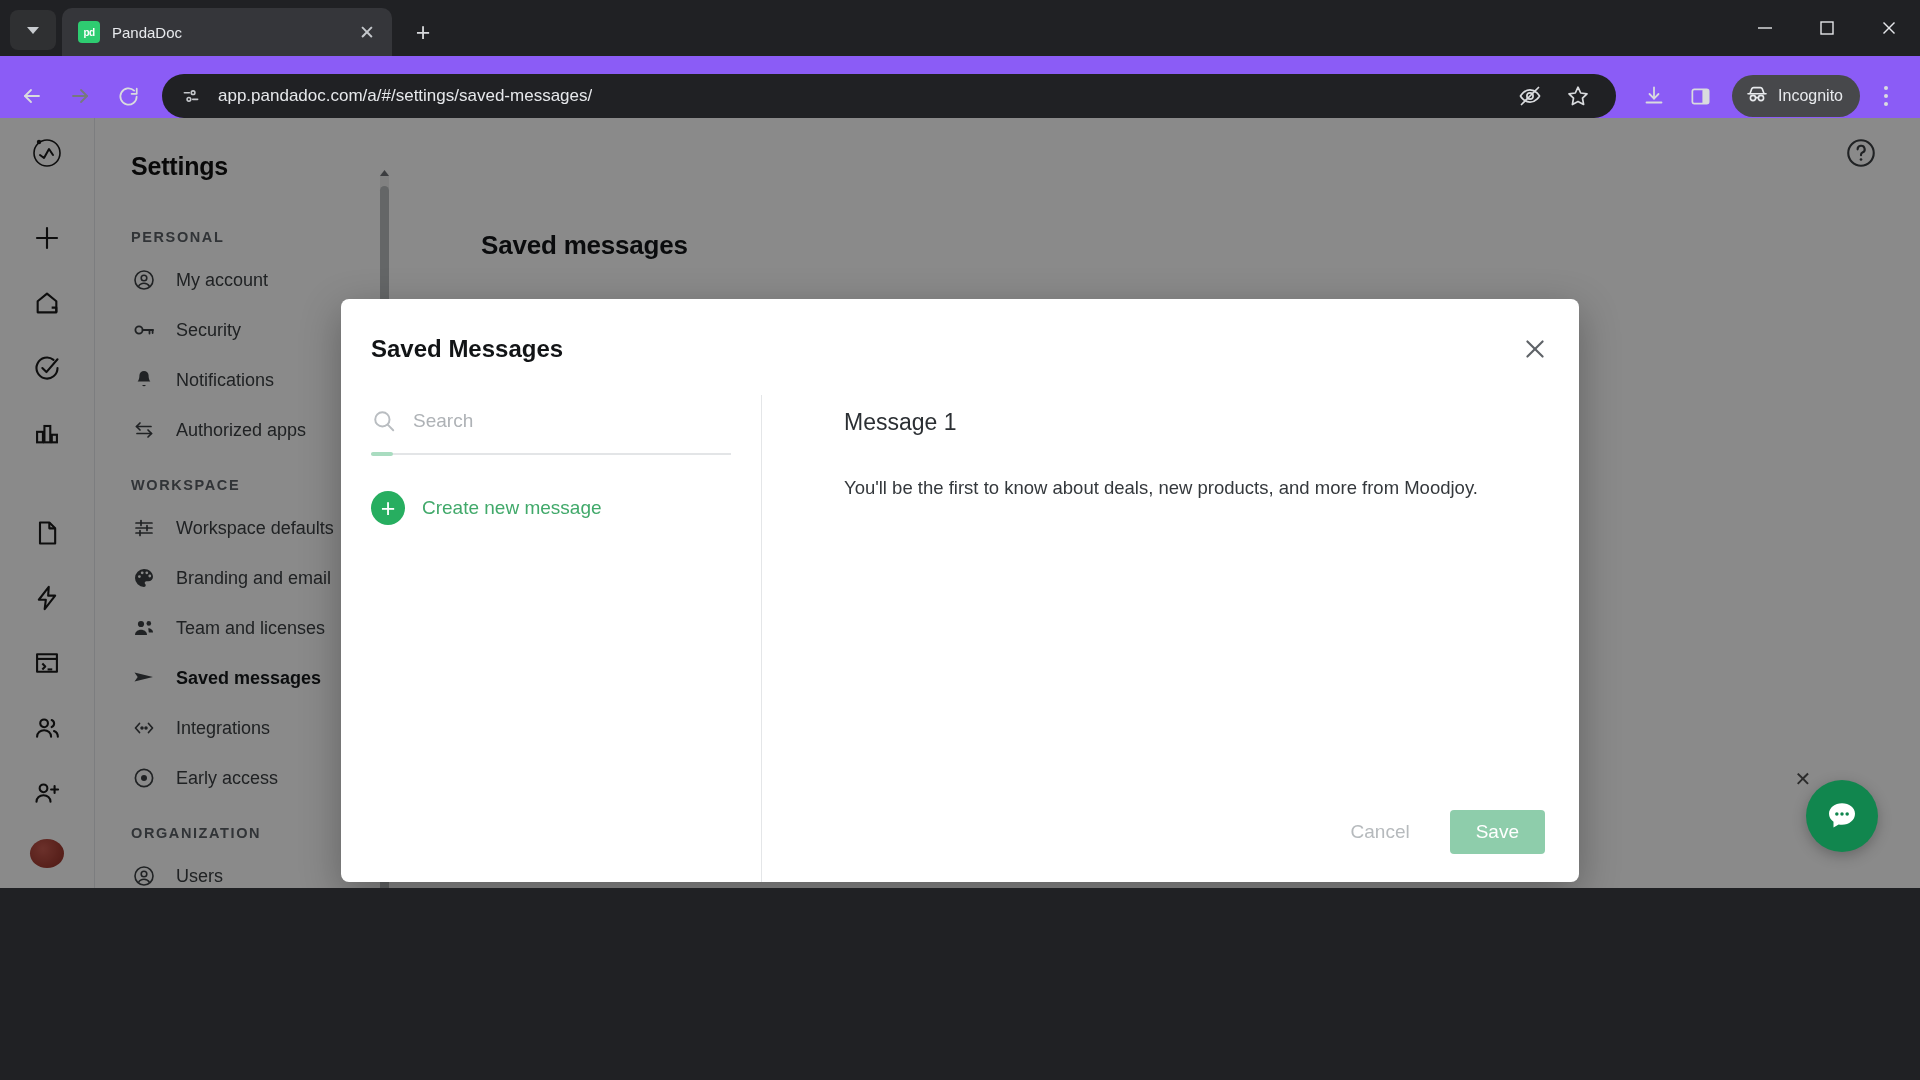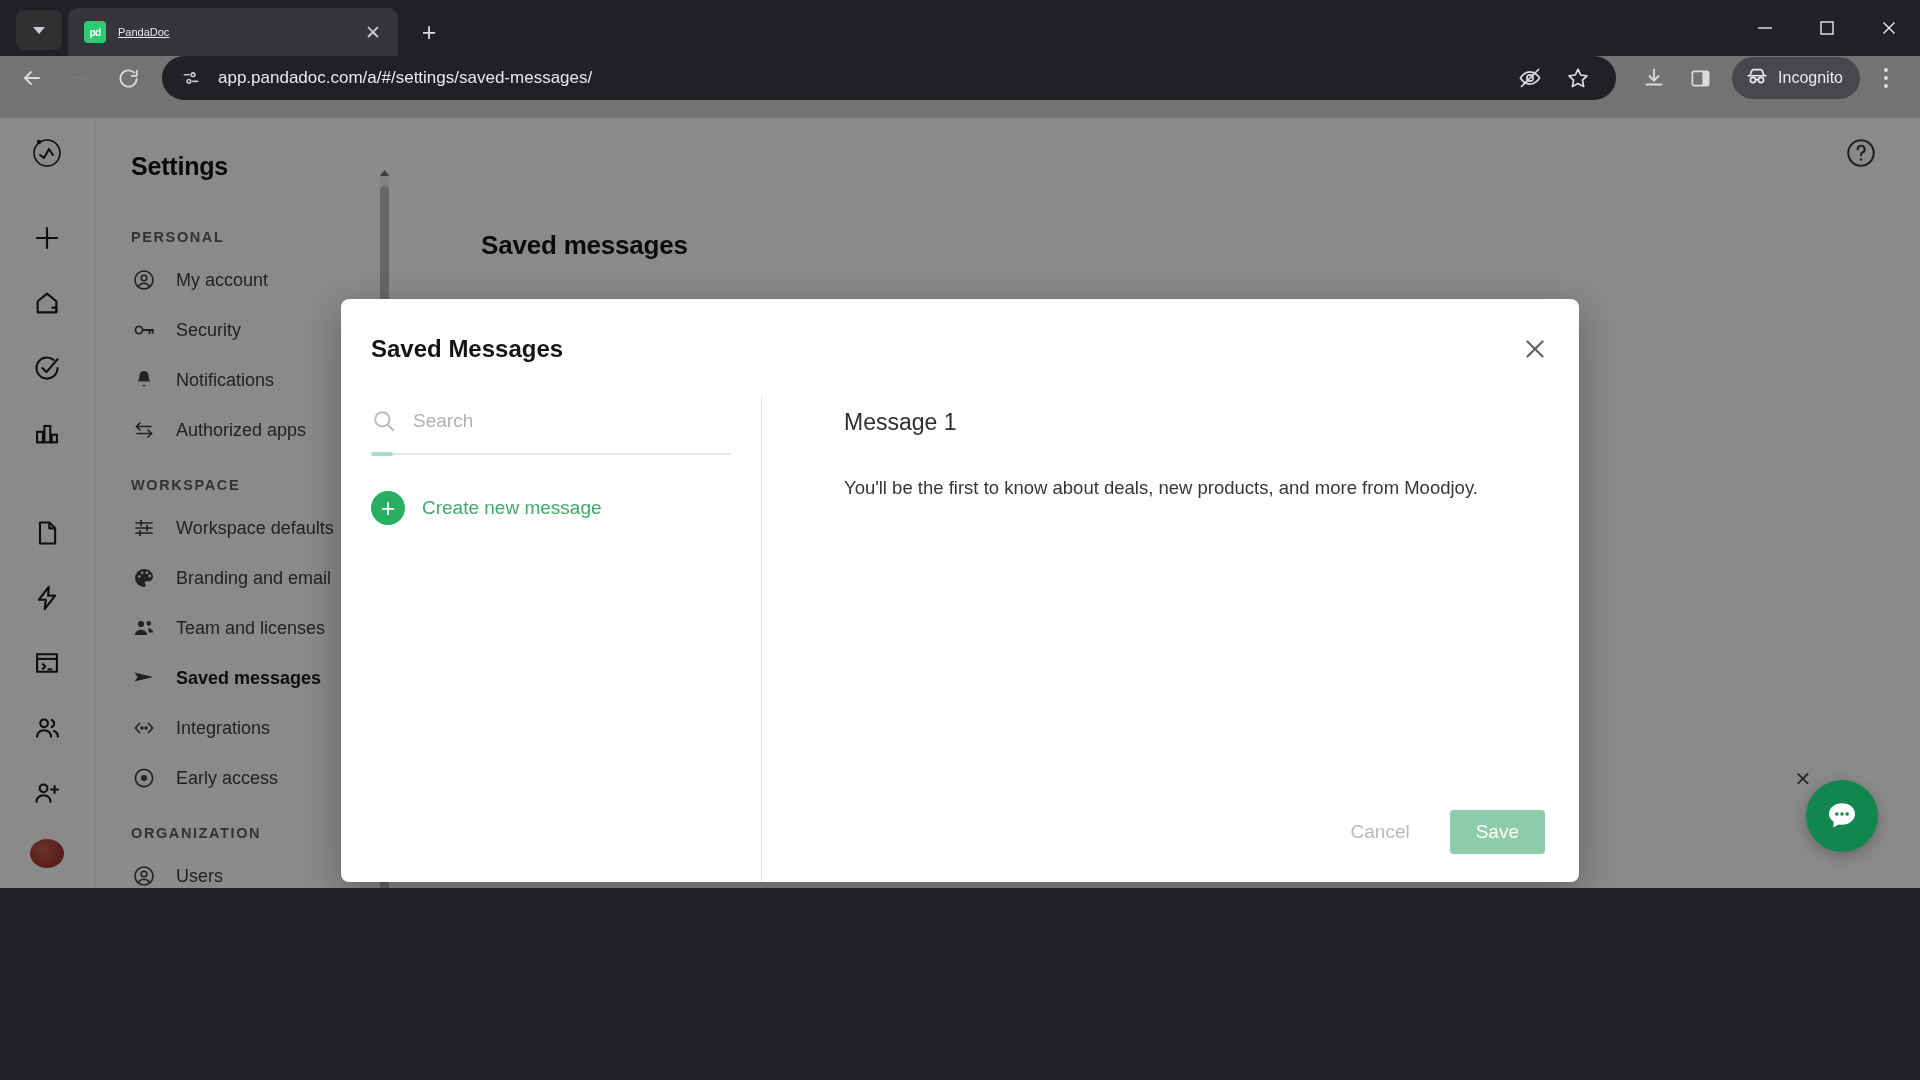--- a/index.html
+++ b/index.html
@@ -8,53 +8,53 @@
     font-family:"Liberation Sans", sans-serif;
     background:#202124;
     -webkit-font-smoothing:antialiased;
   }
 
   
   .browser { width:1920px; height:1080px; position:relative; background:#202124; }
 
   .tabstrip {
     height:56px; background:#202124; display:flex; align-items:flex-end;
-    padding-left:16px; position:relative;
+    padding-left:10px; position:relative;
   }
   .tab-list-btn {
     width:46px; height:40px; margin-bottom:6px; border-radius:8px;
     background:#2f3032; display:flex; align-items:center; justify-content:center;
     flex:0 0 auto;
   }
   .chev { width:0;height:0;border-left:6px solid transparent;border-right:6px solid transparent;border-top:7px solid #c9ccd0; }
 
   .tab {
     width:330px; height:48px; background:#35363a; border-radius:10px 10px 0 0;
     display:flex; align-items:center; padding:0 12px 0 16px; gap:12px;
     margin-left:6px; position:relative;
   }
   .tab-fav {
     width:22px;height:22px;border-radius:4px;background:#2ecc71;
     display:flex;align-items:center;justify-content:center;flex:0 0 auto;
     font-size:10px;font-weight:bold;color:#fff;letter-spacing:-0.5px;
   }
-  .tab-title { color:#e8eaed; font-size:11px; flex:1 1 auto; white-space:nowrap; overflow:hidden;text-decoration:underline; }
+  .tab-title { color:#e8eaed; font-size:15px; flex:1 1 auto; white-space:nowrap; overflow:hidden; }
   .tab-close { width:26px;height:26px;display:flex;align-items:center;justify-content:center;
                color:#c5c8cc; font-size:19px; line-height:1; border-radius:50%; flex:0 0 auto;}
   .newtab {
     width:38px;height:38px;margin:0 0 5px 12px;border-radius:50%;
     display:flex;align-items:center;justify-content:center;color:#d6d8db;font-size:25px;
     font-weight:300; flex:0 0 auto;
   }
   .win-ctrls { position:absolute; right:0; top:0; height:56px; display:flex; align-items:center; }
   .win-btn { width:62px;height:56px;display:flex;align-items:center;justify-content:center;color:#e4e6e9; }
   .win-btn svg { display:block; }
 
   .toolbar {
-    height:62px; background:#737373; display:flex; align-items:flex-start;
+    height:62px; background:#8b5cf6; display:flex; align-items:flex-end;
     padding:0 14px 0 10px; gap:4px;
   }
   .tb-icon {
     width:44px;height:44px;border-radius:50%;display:flex;align-items:center;justify-content:center;
     color:#d9dbde; flex:0 0 auto;
   }
   .omnibox {
     flex:1 1 auto; height:44px; background:#202124; border-radius:22px;
     display:flex; align-items:center; padding:0 16px; gap:14px; margin:0 12px 0 8px;
     min-width:0;

